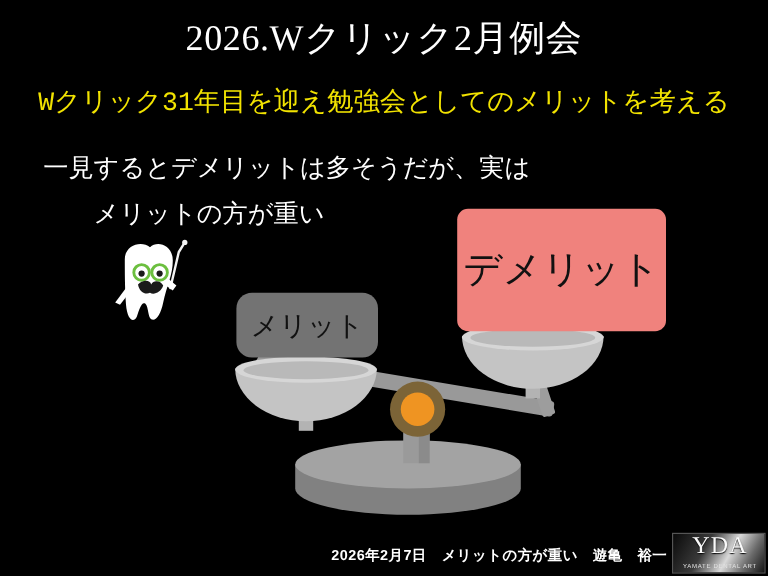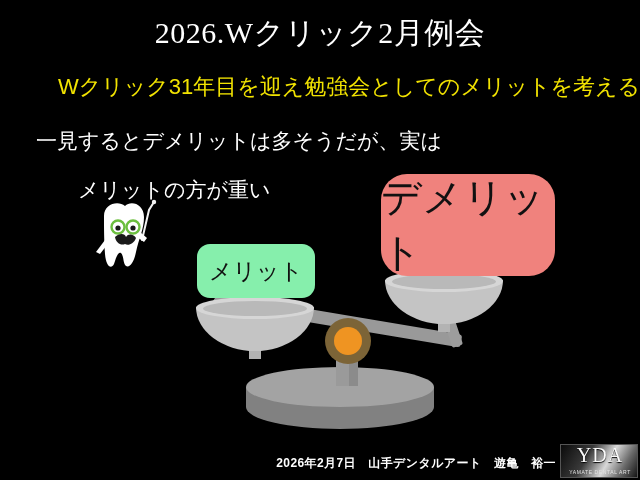--- a/index.html
+++ b/index.html
@@ -30,38 +30,38 @@
     line-height: 38px;
     letter-spacing: 0.5px;
     color: #ffffff;
     white-space: nowrap;
   }
   .subtitle {
     position: absolute;
     left: 0;
     top: 72px;
     width: 640px;
-    text-align: right;
-    font-family: Liberation Sans, sans-serif;
+    text-align: center;
+    font-family: Liberation Mono, monospace;
     font-size: 22px;
     line-height: 30px;
     color: #f2e300;
     white-space: nowrap;
   }
 
   
   .body-line {
     position: absolute;
     color: #ffffff;
     font-size: 21px;
     line-height: 22px;
     white-space: nowrap;
   }
   .body-line-1 { left: 36px; top: 130px; }
-  .body-line-2 { left: 78px; top: 179px; }
+  .body-line-2 { left: 78px; top: 168px; }
 
   
   .scale-layer { position: absolute; left: 0; top: 0; width: 640px; height: 480px; }
 
   
   .base-side {
     position: absolute;
     left: 246px; top: 387px;
     width: 188px; height: 42px;
     background: #818181;
@@ -178,30 +178,30 @@
     align-items: center;
     justify-content: center;
     color: #111111;
     border-radius: 14px;
     font-weight: 400;
     box-sizing: border-box;
   }
   .box-merit {
     left: 197px; top: 244px;
     width: 118px; height: 54px;
-    background: #86efac;
+    background: #737373;
     font-size: 23px;
     border-radius: 13px;
   }
   .box-demerit {
     left: 381px; top: 174px;
     width: 174px; height: 102px;
     background: #f0827d;
-    font-size: 40px;
-    border-radius: 26px;
+    font-size: 32px;
+    border-radius: 9px;
   }
 
   
   .mascot { position: absolute; left: 92px; top: 196px; width: 72px; height: 78px; }
 
   
   .footer {
     position: absolute;
     left: 0; bottom: 0;
     width: 640px; height: 36px;
@@ -312,21 +312,21 @@
       <circle cx="41" cy="31" r="6.5" fill="#ffffff" stroke="#6cbf3f" stroke-width="2.4"></circle>
       <circle cx="26" cy="32" r="2.6" fill="#1a1a1a"></circle>
       <circle cx="41" cy="32" r="2.6" fill="#1a1a1a"></circle>
 
       <path d="M23 41 C27 37, 33 37, 34 41 C36 37, 42 38, 44 42
                C42 48, 36 50, 33 48 C29 50, 24 47, 23 41 Z" fill="#1a1a1a"></path>
     </svg>
   </div>
 
   <div class="footer">
-    <div class="footer-text">2026年2月7日　山手デンタルアート　遊亀　裕一</div>
+    <div class="footer-text">2026年2月7日　メリットの方が重い　遊亀　裕一</div>
 
     <div class="logo">
       <div class="logo-main">YDA</div>
       <div class="logo-sub">YAMATE DENTAL ART</div>
     </div>
   </div>
 
 </div>
 
 </body></html>

